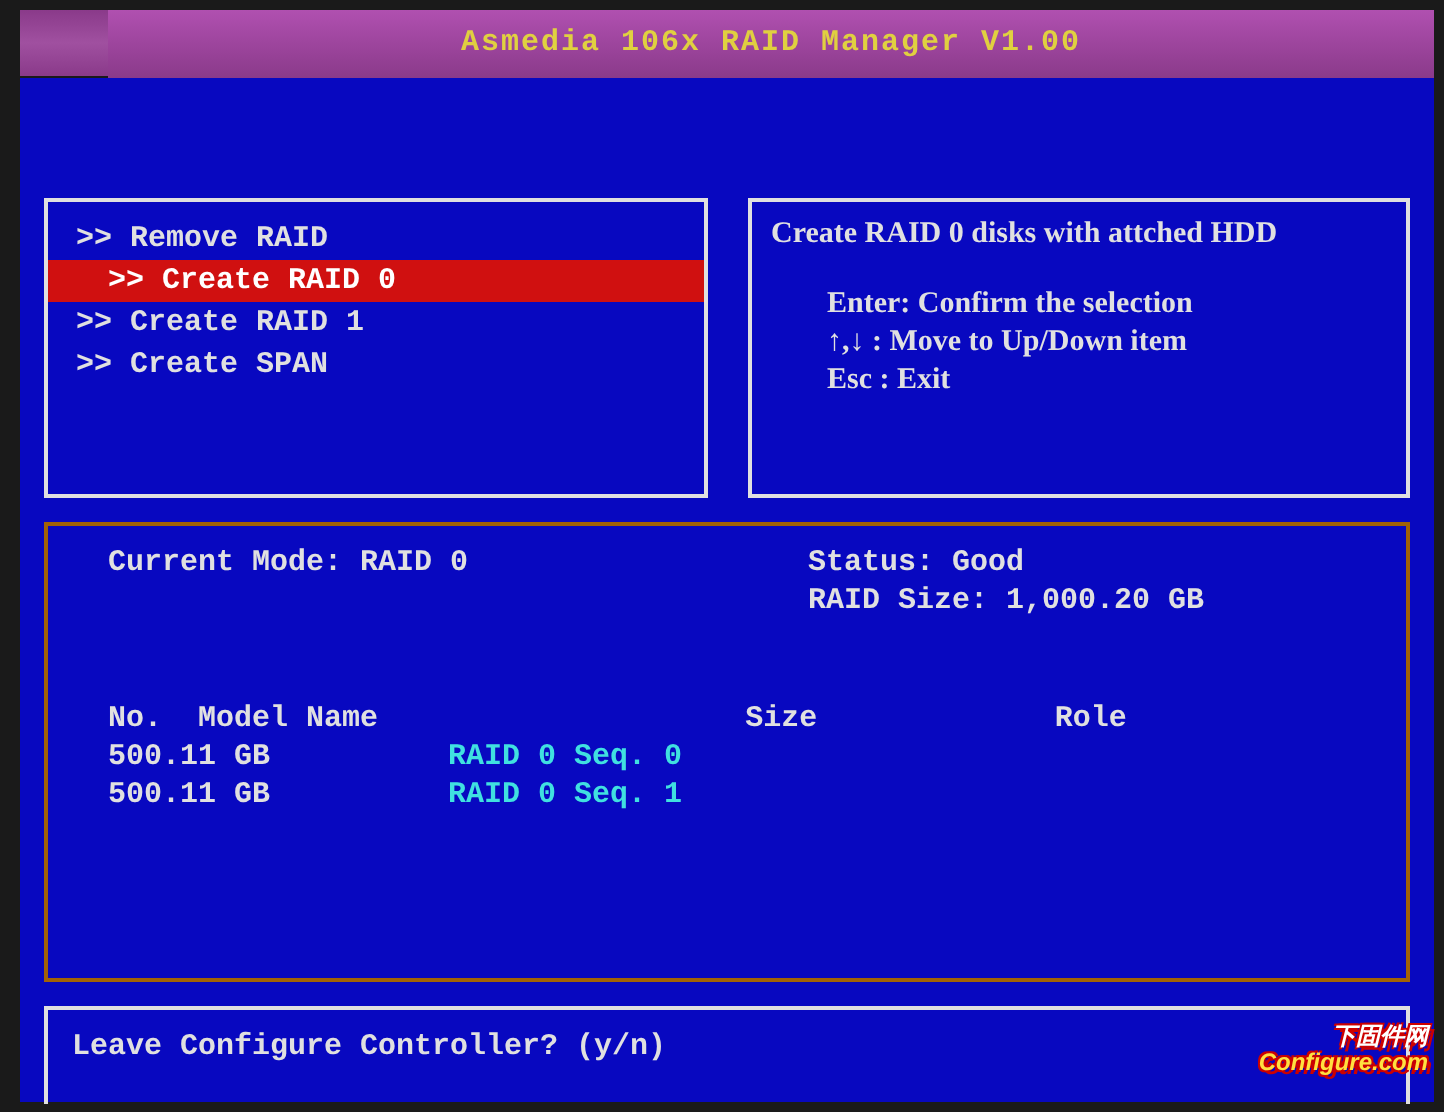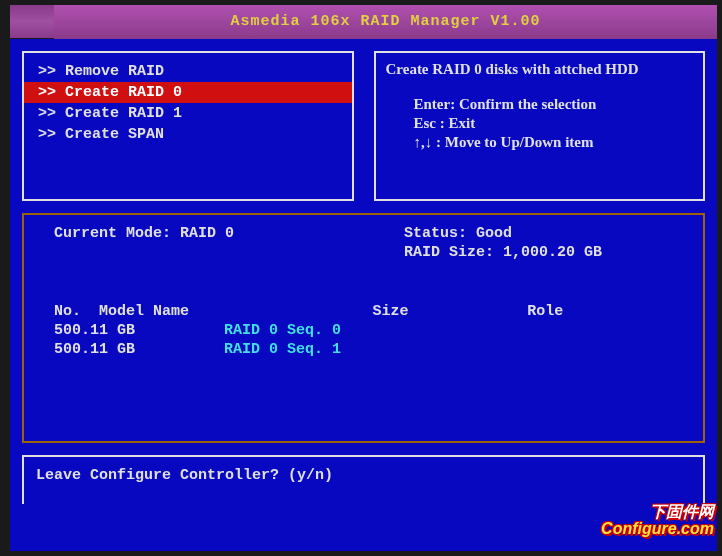--- a/index.html
+++ b/index.html
@@ -37,20 +37,21 @@
       position: absolute;
       top: 34px;
       left: 0;
       right: 0;
       bottom: 0;
     }
     .top-row {
       display: flex;
       padding: 12px 12px 0 12px;
       gap: 20px;
+      margin-top: 48px;
     }
     .panel {
       border: 2px solid #e0e0e0;
       padding: 8px 10px;
     }
     .menu-panel {
       width: 50%;
       min-height: 150px;
     }
     .info-panel {
@@ -61,21 +62,21 @@
     .menu-item {
       padding: 2px 4px;
       white-space: nowrap;
     }
     .menu-item.selected {
       background: #d01010;
       color: #fff;
       display: block;
       margin-left: -10px;
       margin-right: -10px;
-      padding-left: 14px;
+      padding-left: 30px;
     }
     .info-title {
       margin-bottom: 18px;
     }
     .info-line {
       padding-left: 28px;
       margin-bottom: 2px;
     }
     .detail-panel {
       margin: 12px 12px 0 12px;
@@ -96,21 +97,21 @@
       margin: 12px 12px 0 12px;
       border: 2px solid #e0e0e0;
       border-bottom: none;
       padding: 10px 12px 20px 12px;
     }
     .watermark {
       position: absolute;
       right: 8px;
       bottom: 18px;
       font-family: Arial, sans-serif;
-      font-size: 16px;
+      font-size: 12px;
       font-weight: bold;
       color: #fff;
       text-shadow: 2px 2px 0 #c00, -1px -1px 0 #c00, 1px -1px 0 #c00, -1px 1px 0 #c00;
       line-height: 1.1;
       text-align: right;
       font-style: italic;
     }
     .watermark .line2 { color: #ffe040; }
   </style>
 </head>
@@ -124,22 +125,22 @@
     <div class="top-row">
       <div class="panel menu-panel">
         <div class="menu-item">&gt;&gt; Remove RAID</div>
         <div class="menu-item selected">&gt;&gt; Create RAID 0</div>
         <div class="menu-item">&gt;&gt; Create RAID 1</div>
         <div class="menu-item">&gt;&gt; Create SPAN</div>
       </div>
       <div class="panel info-panel">
         <div class="info-title">Create RAID 0 disks with attched HDD</div>
         <div class="info-line">Enter: Confirm the selection</div>
+        <div class="info-line">↑,↓  : Move to Up/Down item</div>
         <div class="info-line">Esc  : Exit</div>
-        <div class="info-line">↑,↓  : Move to Up/Down item</div>
       </div>
     </div>
 
     <div class="detail-panel">
       <div class="detail-row">
         <div class="col1">
           <span>Current Mode:</span>
           <span>RAID 0</span>
         </div>
         <div>

